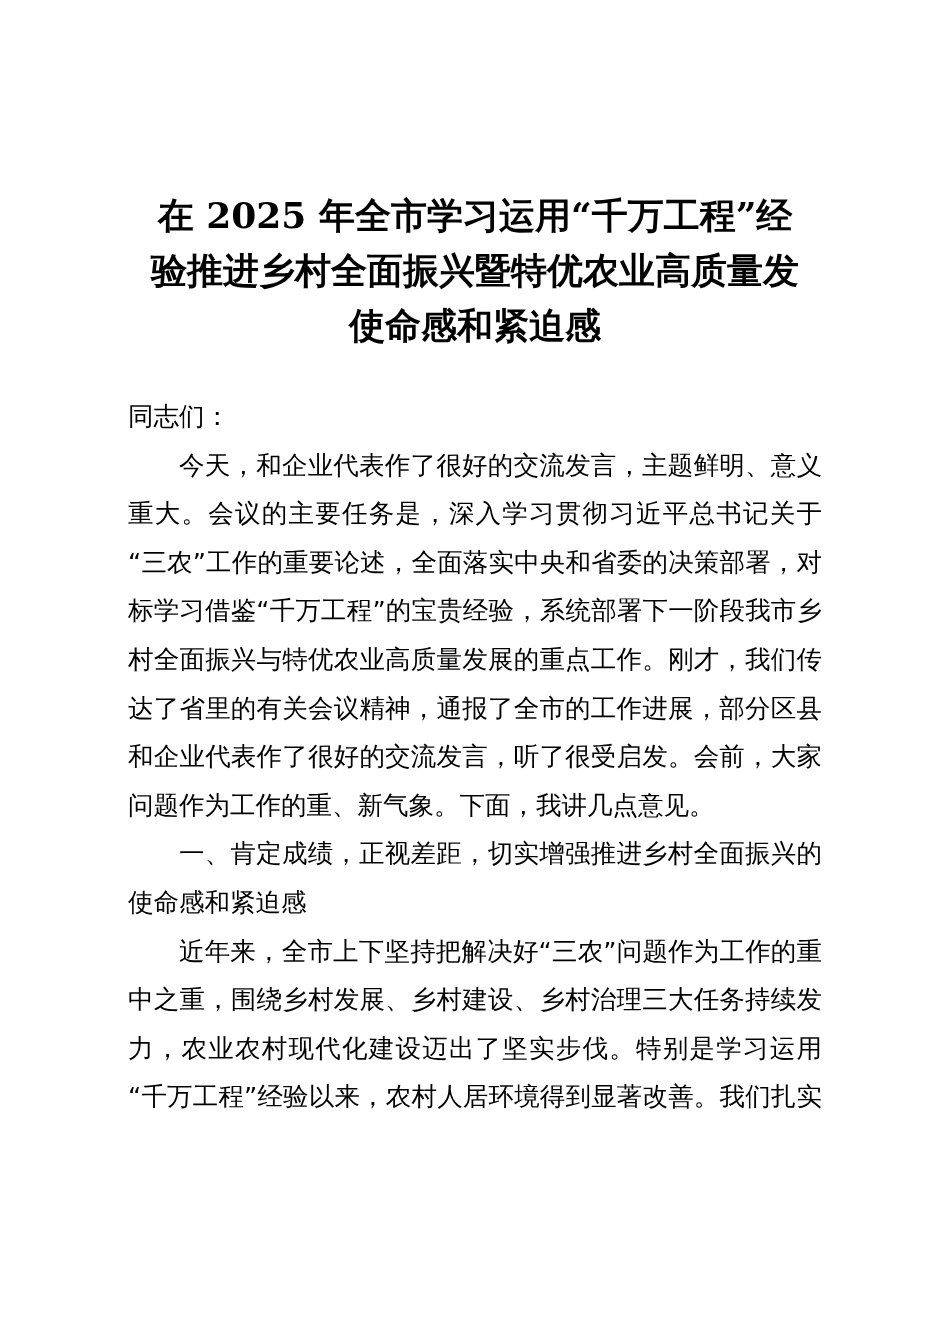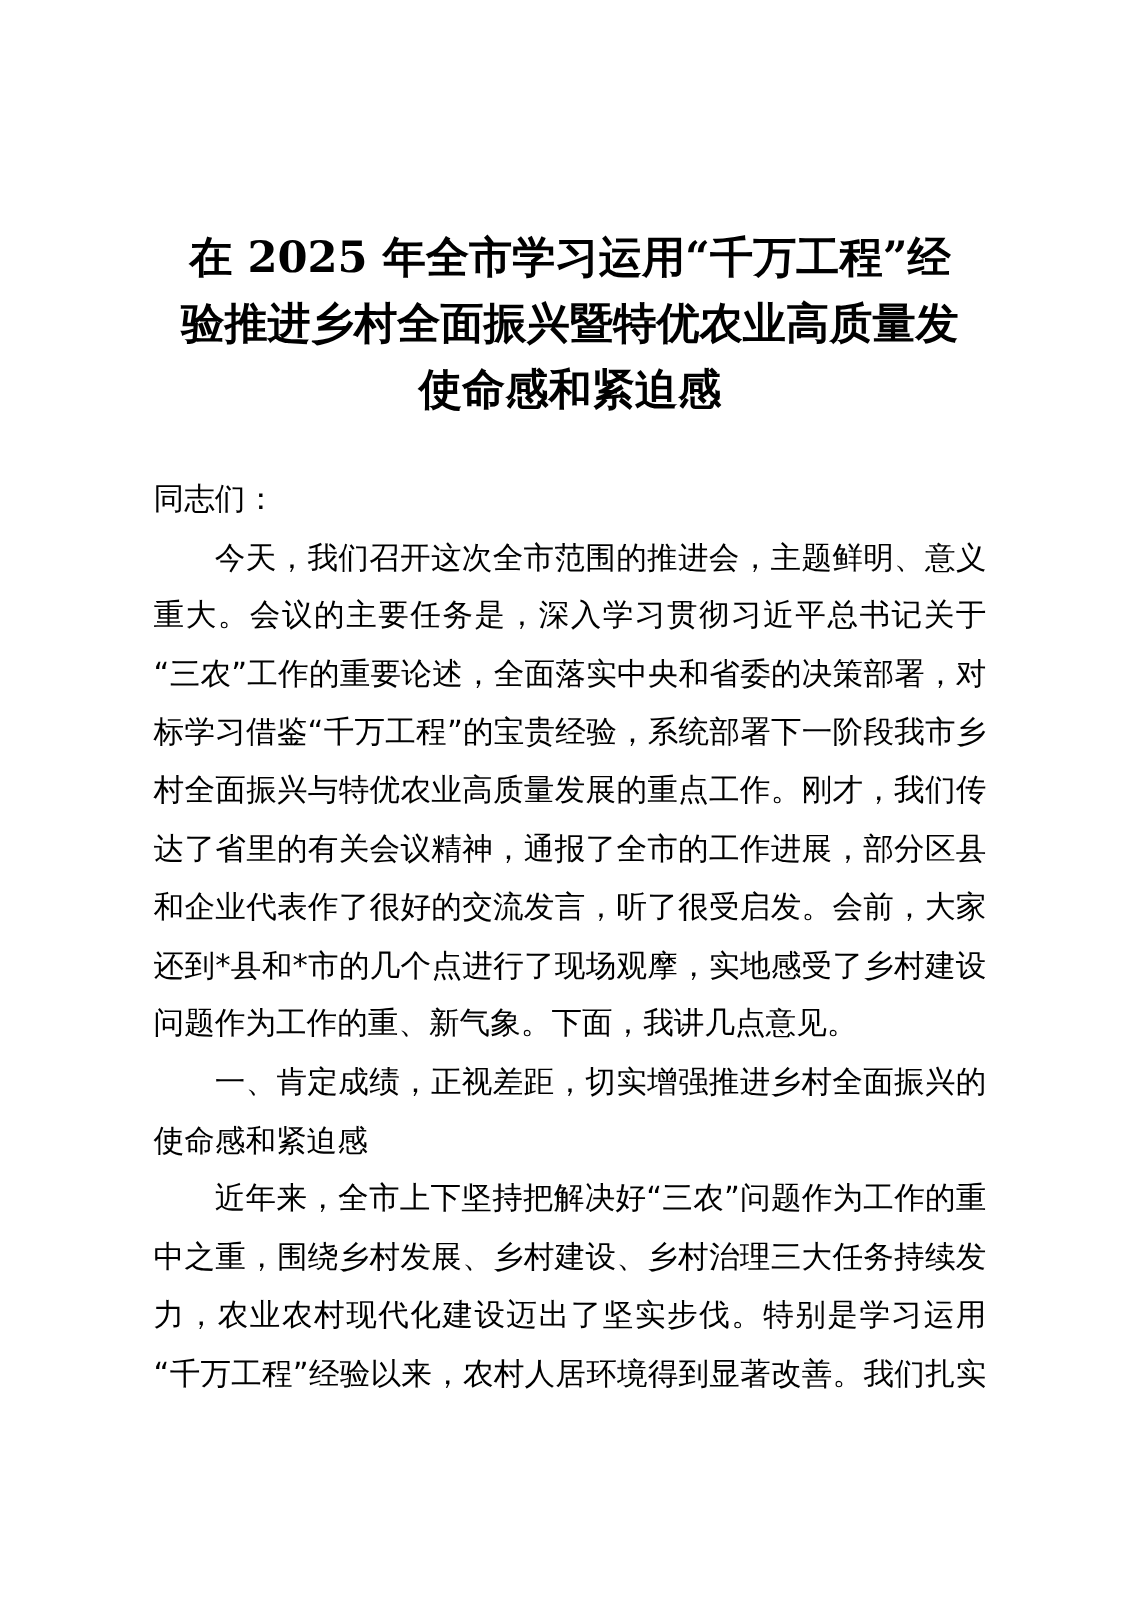--- a/index.html
+++ b/index.html
@@ -26,28 +26,27 @@
   <div class="title">
     <span class="tline">在 2025 年全市学习运用“千万工程”经</span>
     <span class="tline">验推进乡村全面振兴暨特优农业高质量发</span>
     <span class="tline">使命感和紧迫感</span>
   </div>
 
   <div class="body">
     <span class="line greet">同志们：</span>
 
     <div>
-      <span class="line indent">今天，我们召开这次全市范围的推进会，主题鲜明、意义</span>
+      <span class="line indent">今天，和企业代表作了很好的交流发言，主题鲜明、意义</span>
       <span class="line">重大。会议的主要任务是，深入学习贯彻习近平总书记关于</span>
       <span class="line">“三农”工作的重要论述，全面落实中央和省委的决策部署，对</span>
       <span class="line">标学习借鉴“千万工程”的宝贵经验，系统部署下一阶段我市乡</span>
       <span class="line">村全面振兴与特优农业高质量发展的重点工作。刚才，我们传</span>
       <span class="line">达了省里的有关会议精神，通报了全市的工作进展，部分区县</span>
       <span class="line">和企业代表作了很好的交流发言，听了很受启发。会前，大家</span>
-      <span class="line">还到*县和*市的几个点进行了现场观摩，实地感受了乡村建设</span>
       <span class="line last">问题作为工作的重、新气象。下面，我讲几点意见。</span>
     </div>
 
     <div>
       <span class="line indent heading">一、肯定成绩，正视差距，切实增强推进乡村全面振兴的</span>
       <span class="line heading last">使命感和紧迫感</span>
     </div>
 
     <div>
       <span class="line indent">近年来，全市上下坚持把解决好“三农”问题作为工作的重</span>

